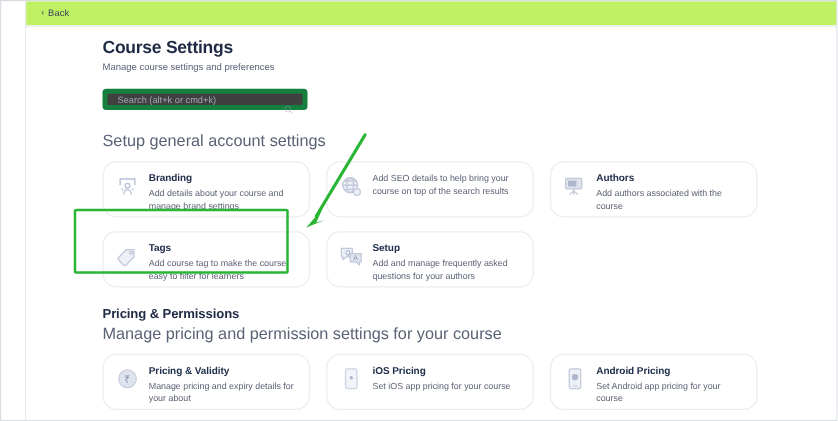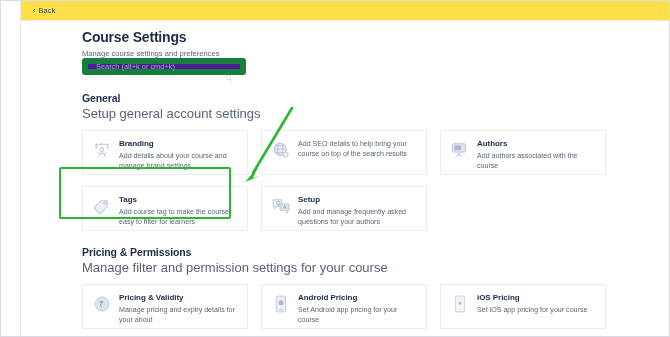--- a/index.html
+++ b/index.html
@@ -20,21 +20,21 @@
   .left-rail {
     position: absolute; left: 0; top: 0;
     width: 20px; height: 337px;
     background: #ffffff;
     border-right: 1px solid #e6e8ee;
   }
   
   .topbar {
     position: absolute; left: 20px; top: 0;
     width: 649px; height: 20px;
-    background: #fde047;
+    background: #bef264;
     border-bottom: 1px solid #eceef2;
     display: flex; align-items: center;
   }
   .back-btn {
     display: flex; align-items: center; gap: 3px;
     margin-left: 12px;
     font-size: 7.5px;
     color: #3c4257;
     letter-spacing: .1px;
     cursor: pointer;
@@ -60,28 +60,29 @@
   .page-title {
     font-size: 14px;
     font-weight: bold;
     color: #1f2a44;
     letter-spacing: -.2px;
     margin-bottom: 4px;
   }
   .page-sub {
     font-size: 7.6px;
     color: #5a6275;
+    margin-bottom: 13px;
   }
   
   .search-wrap {
     position: relative;
     width: 164px; height: 17px;
-    border: 6px solid #15803d;
+    border: 4px solid #15803d;
     border-radius: 3px;
-    background: #4c1d95;
+    background: #404040;
     display: flex; align-items: center;
     margin-bottom: 17px;
   }
   .search-input {
     border: none; outline: none; background: transparent;
     font-family: "Liberation Sans", sans-serif;
     font-size: 7.4px;
     color: #8a90a2;
     padding-left: 8px;
     width: 140px;
@@ -108,21 +109,21 @@
   }
   .card-grid {
     display: grid;
     grid-template-columns: 166px 166px 166px;
     gap: 11px 13px;
   }
   .card {
     position: relative;
     height: 45px;
     border: 1px solid #ebedf2;
-    border-radius: 0;
+    border-radius: 11px;
     background: #ffffff;
     display: flex;
     padding: 7px 8px 0 8px;
     cursor: pointer;
   }
   .card-icon {
     width: 21px; height: 21px;
     flex: 0 0 21px;
     margin-right: 7px;
     margin-top: 1px;
@@ -191,21 +192,20 @@
         <input class="search-input" type="text" placeholder="Search (alt+k or cmd+k)" style="">
         <span class="search-icon">
           <svg viewBox="0 0 16 16" width="8" height="8">
             <circle cx="6.6" cy="6.6" r="4.6" fill="none" stroke="#9aa0b2" stroke-width="1.4"></circle>
             <line x1="10.2" y1="10.2" x2="14" y2="14" stroke="#9aa0b2" stroke-width="1.4" stroke-linecap="round"></line>
           </svg>
         </span>
       </div>
 
       <div class="section">
-        <div class="section-title">General</div>
         <div class="section-sub">Setup general account settings</div>
         <div class="card-grid">
 
           <div class="card">
             <span class="card-icon">
               <svg viewBox="0 0 24 24" width="20" height="20">
                 <g fill="none" stroke="#b9c0d4" stroke-width="1.3" stroke-linecap="round">
                   <line x1="5" y1="5" x2="19" y2="5"></line>
                   <circle cx="12" cy="5" r="1.3" fill="#c9cfe0" stroke="none"></circle>
                   <line x1="5" y1="5" x2="5" y2="9"></line>
@@ -287,60 +287,60 @@
             </div>
           </div>
 
         </div>
       </div>
 
       <div class="gap"></div>
 
       <div class="section">
         <div class="section-title">Pricing &amp; Permissions</div>
-        <div class="section-sub">Manage filter and permission settings for your course</div>
+        <div class="section-sub">Manage pricing and permission settings for your course</div>
         <div class="card-grid">
 
           <div class="card">
             <span class="card-icon">
               <svg viewBox="0 0 24 24" width="20" height="20">
                 <circle cx="12" cy="12" r="8.5" fill="#dfe3ee" stroke="#c8cee0" stroke-width="1.1"></circle>
                 <text x="8.8" y="16" font-size="10" fill="#8d95ad" font-family="Liberation Sans, sans-serif">₹</text>
               </svg>
             </span>
             <div class="card-body">
               <div class="card-title">Pricing &amp; Validity</div>
               <div class="card-desc">Manage pricing and expiry details for your about</div>
+            </div>
+          </div>
+
+          <div class="card">
+            <span class="card-icon">
+              <svg viewBox="0 0 24 24" width="20" height="20">
+                <rect x="6.5" y="2.5" width="11" height="19" rx="2" fill="#f2f4f9" stroke="#ccd2e2" stroke-width="1.2"></rect>
+                <circle cx="12" cy="11" r="1.6" fill="#aeb6cc"></circle>
+              </svg>
+            </span>
+            <div class="card-body">
+              <div class="card-title">iOS Pricing</div>
+              <div class="card-desc">Set iOS app pricing for your course</div>
             </div>
           </div>
 
           <div class="card">
             <span class="card-icon">
               <svg viewBox="0 0 24 24" width="20" height="20">
                 <rect x="6.5" y="2.5" width="11" height="19" rx="2" fill="#eef0f7" stroke="#c2c8da" stroke-width="1.2"></rect>
                 <circle cx="12" cy="10.5" r="3" fill="#aeb6cc"></circle>
                 <line x1="10" y1="19" x2="14" y2="19" stroke="#c2c8da" stroke-width="1.1" stroke-linecap="round"></line>
               </svg>
             </span>
             <div class="card-body">
               <div class="card-title">Android Pricing</div>
               <div class="card-desc">Set Android app pricing for your course</div>
-            </div>
-          </div>
-
-          <div class="card">
-            <span class="card-icon">
-              <svg viewBox="0 0 24 24" width="20" height="20">
-                <rect x="6.5" y="2.5" width="11" height="19" rx="2" fill="#f2f4f9" stroke="#ccd2e2" stroke-width="1.2"></rect>
-                <circle cx="12" cy="11" r="1.6" fill="#aeb6cc"></circle>
-              </svg>
-            </span>
-            <div class="card-body">
-              <div class="card-title">iOS Pricing</div>
-              <div class="card-desc">Set iOS app pricing for your course</div>
             </div>
           </div>
 
         </div>
       </div>
 
     </div>
   </div>
 
   <div class="scroll-fade"></div>

